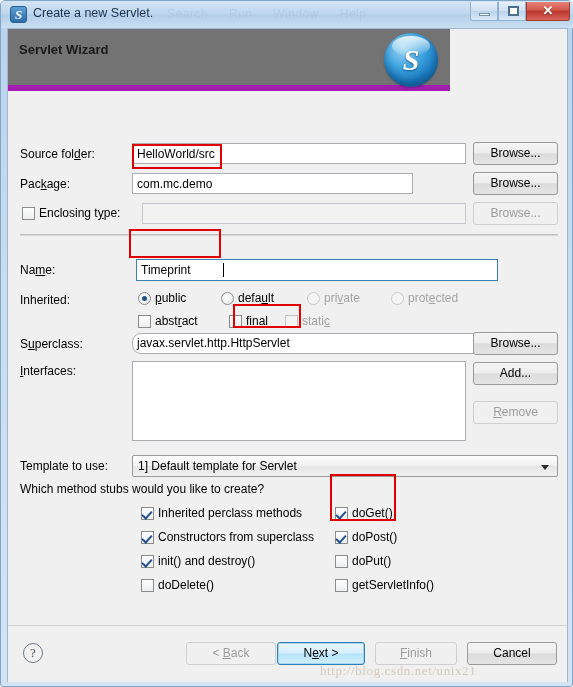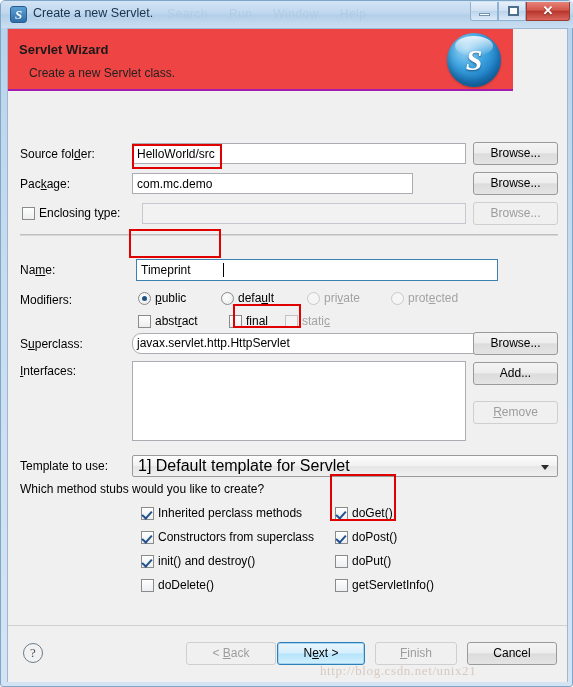--- a/index.html
+++ b/index.html
@@ -126,23 +126,23 @@
     width: 561px; height: 654px;
     box-sizing: border-box;
     background: #f0f0f0;
     border: 1px solid #9cb8d2;
   }
 
   
   .header {
     position: absolute;
     left: 0; top: 0;
-    width: 505px; height: 62px;
-    background: #ef4444;
-    border-bottom: 2px solid #a21caf;
+    width: 442px; height: 62px;
+    background: #737373;
+    border-bottom: 6px solid #a21caf;
     box-sizing: border-box;
   }
   .header-title {
     position: absolute;
     left: 11px; top: 13px;
     font-size: 13px;
     font-weight: bold;
     color: #1a1a1a;
   }
   .header-sub {
@@ -296,21 +296,21 @@
   .cb-label.dis { color: #a3a3a3; }
 
   
   .combo {
     position: absolute;
     box-sizing: border-box;
     height: 22px;
     background: linear-gradient(to bottom, #fdfdfd 0%, #f1f1f1 48%, #e6e6e6 52%, #f0f0f0 100%);
     border: 1px solid #9a9a9a;
     border-radius: 2px;
-    font-size: 16px;
+    font-size: 12px;
     line-height: 20px;
     padding-left: 5px;
     color: #000;
   }
   .combo .arrow {
     position: absolute;
     right: 8px; top: 9px;
     width: 0; height: 0;
     border-left: 4px solid transparent;
     border-right: 4px solid transparent;
@@ -392,21 +392,20 @@
       <div class="win-btn close">
         <div class="g-close">✕</div>
       </div>
     </div>
   </div>
 
   <div class="client">
 
     <div class="header">
       <div class="header-title">Servlet Wizard</div>
-      <div class="header-sub">Create a new Servlet class.</div>
       <div class="header-logo">
         <span>S</span>
       </div>
     </div>
 
     <div class="form">
 
       <div class="row-label" style="left:12px; top:56px;">
         <span>Source fol</span><u>d</u><span>er:</span>
       </div>
@@ -427,21 +426,21 @@
       <button class="btn dis" style="left:465px; top:111px; width:85px;">Browse...</button>
 
       <div class="sep" style="left:12px; top:143px; width:538px;"></div>
 
       <div class="row-label" style="left:12px; top:172px;">
         <span>Na</span><u>m</u><span>e:</span>
       </div>
       <input class="txt focused" style="left: 128px; top: 168px; width: 362px; height: 22px;" value="Timeprint">
       <div class="caret" style="left:215px; top:172px; height:14px;"></div>
 
-      <div class="row-label" style="left:12px; top:202px;">Modifiers:</div>
+      <div class="row-label" style="left:12px; top:202px;">Inherited:</div>
 
       <div class="rb on" style="left:130px; top:201px;"></div>
       <div class="cb-label" style="left:147px; top:200px;">
         <span></span><u>p</u><span>ublic</span>
       </div>
 
       <div class="rb" style="left:213px; top:201px;"></div>
       <div class="cb-label" style="left:230px; top:200px;">
         <span>defa</span><u>u</u><span>lt</span>
       </div>

